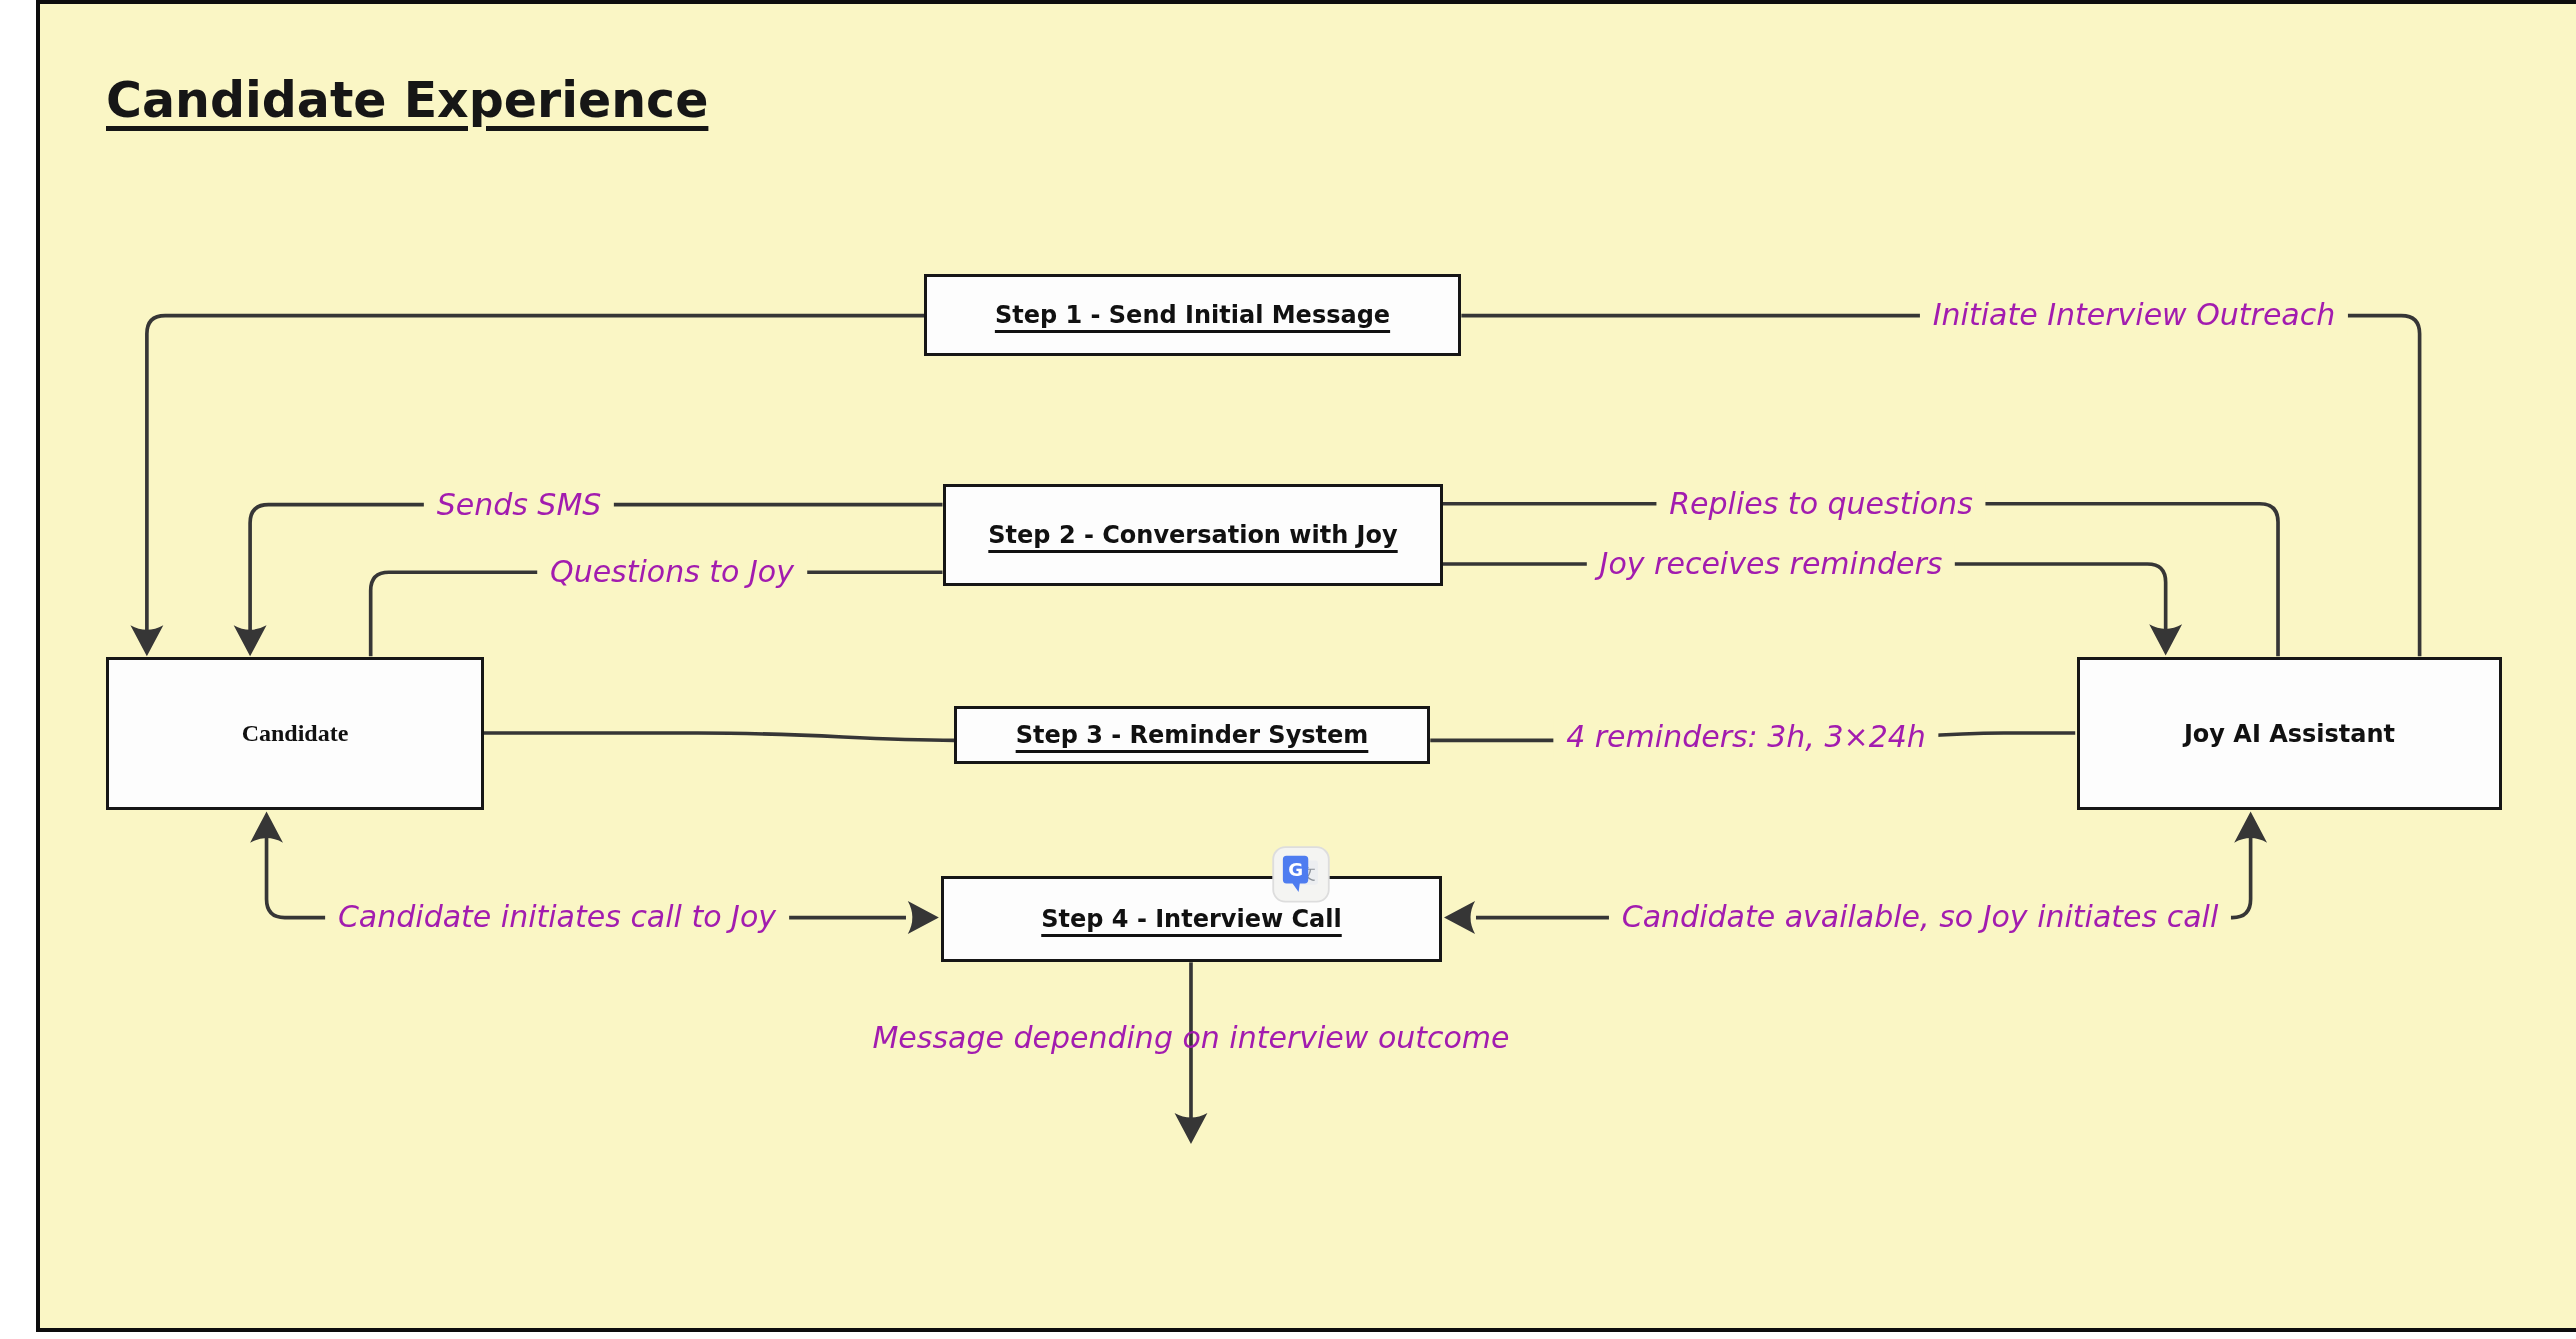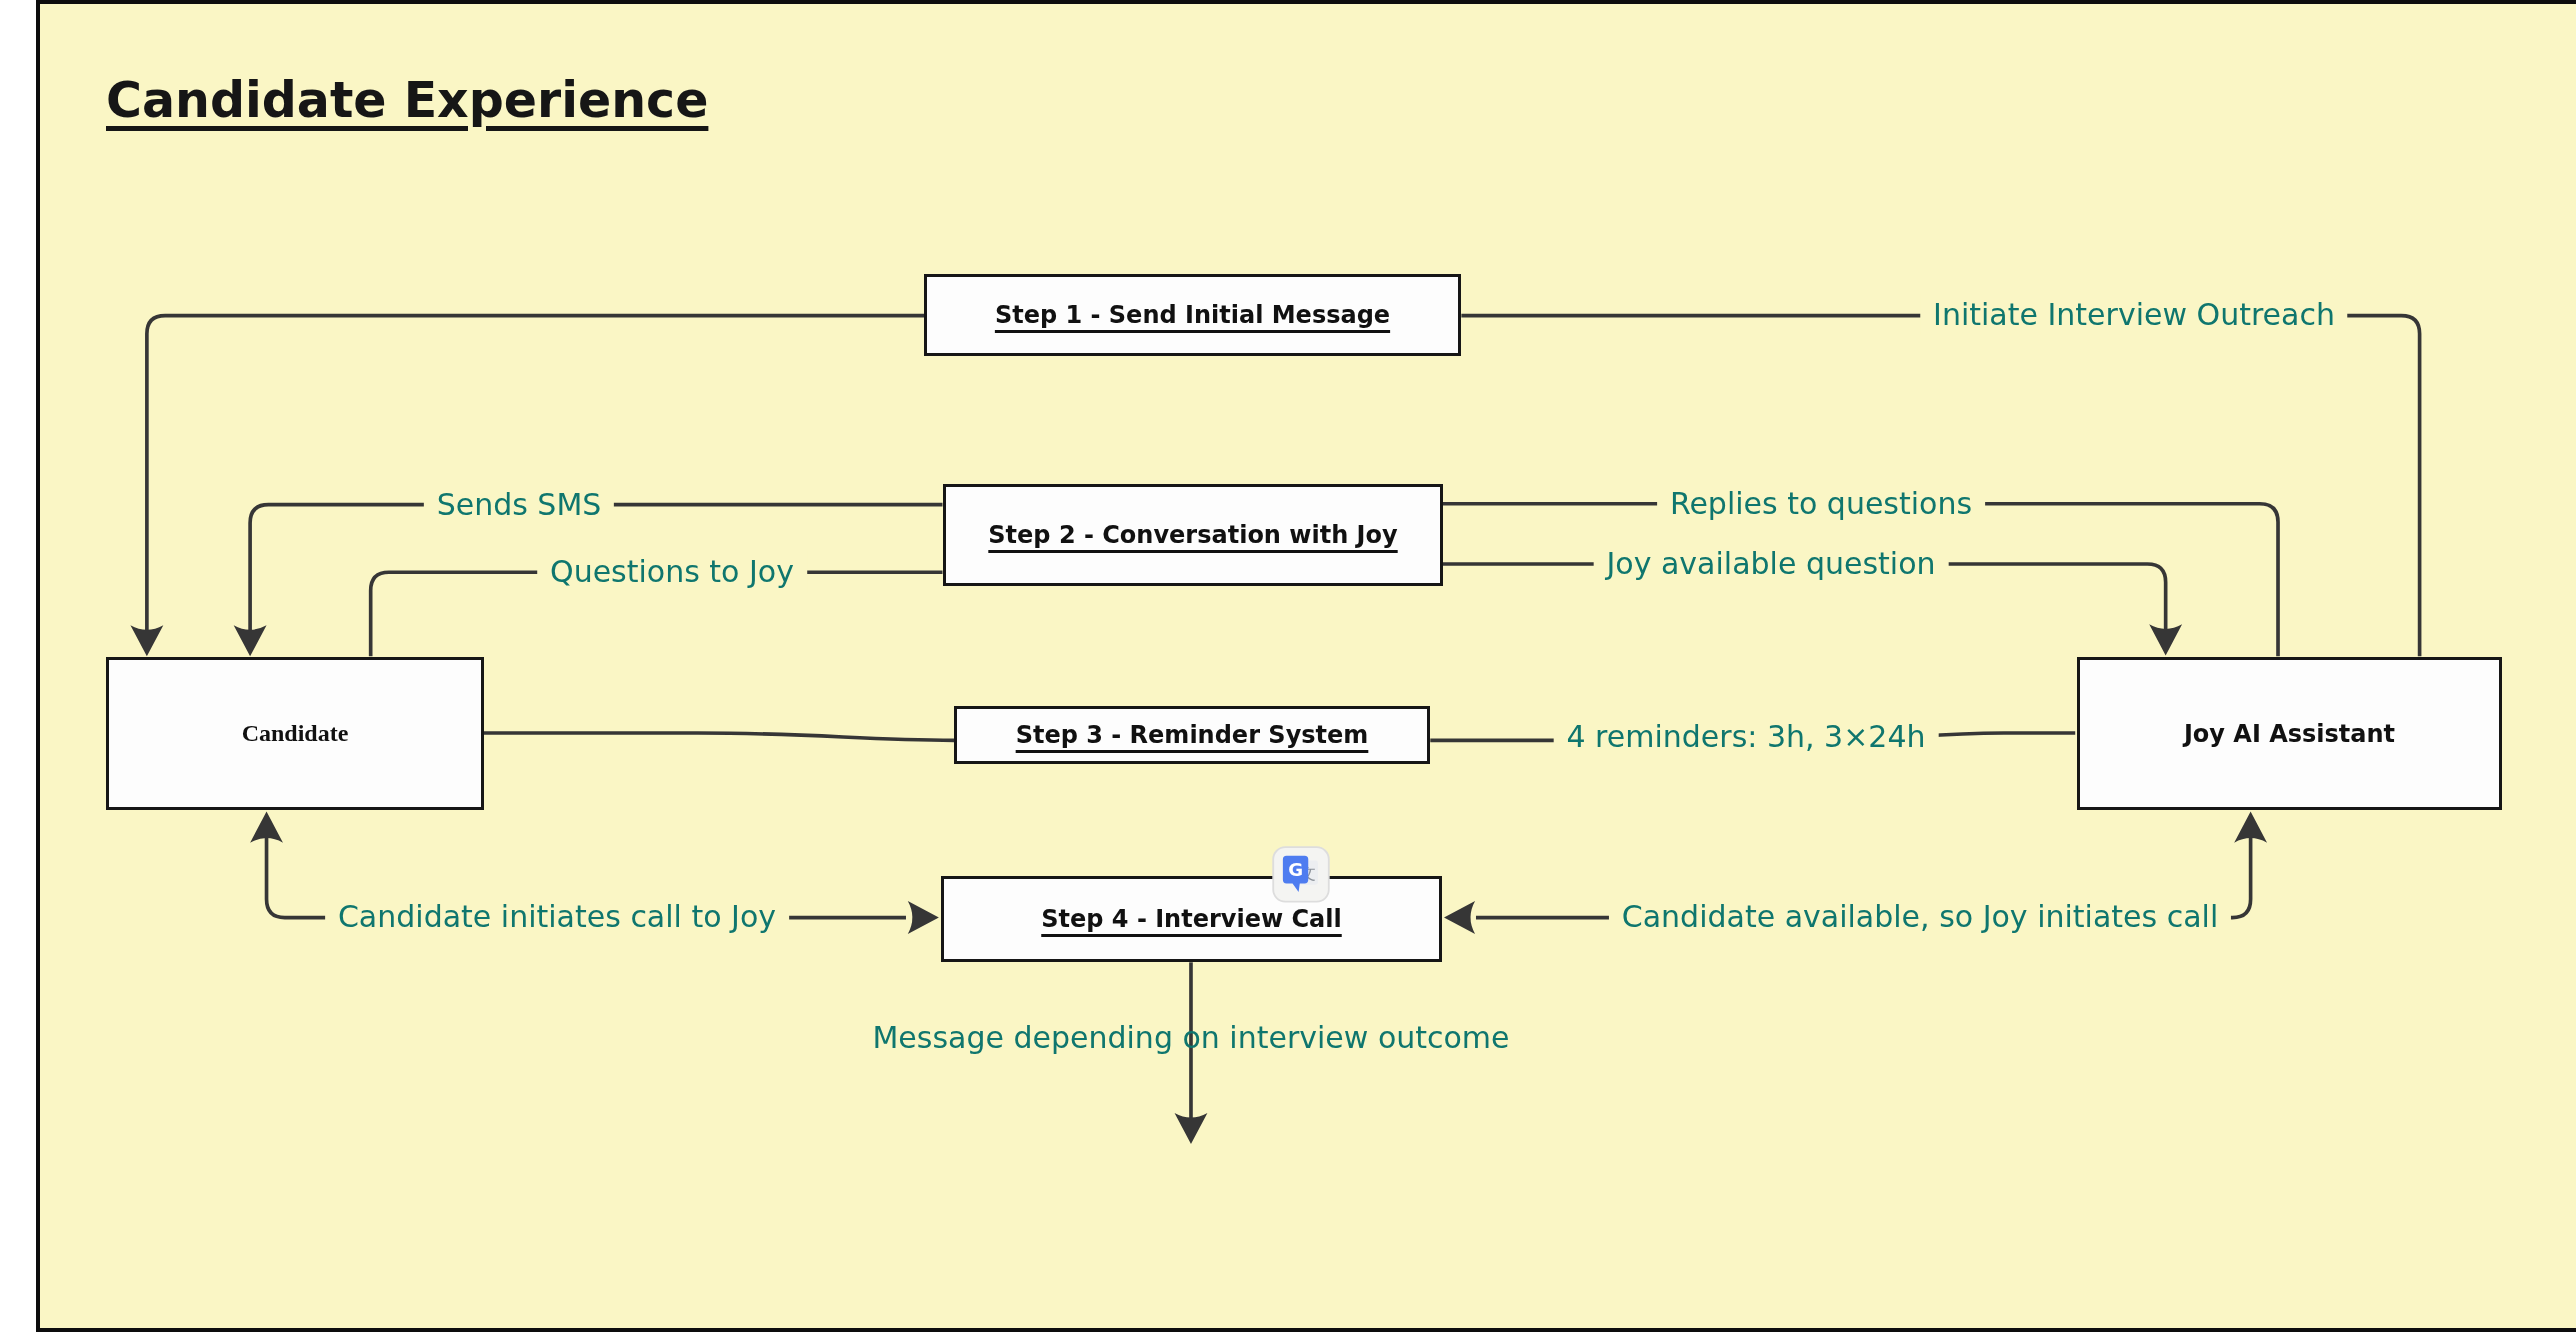--- a/index.html
+++ b/index.html
@@ -7,21 +7,21 @@
          font-family:"DejaVu Sans","Liberation Sans",sans-serif;margin-left:36px;}
   .diagram{position:absolute;left:0;top:0;width:2576px;height:1332px;
            background:#faf6c5;border:4.6px solid #0d0d0d;box-sizing:border-box;}
   .edges{position:absolute;left:0;top:0;width:2576px;height:1332px;z-index:1;}
   .title{position:absolute;left:66px;top:68px;z-index:4;font-size:49px;font-weight:bold;color:#161616;
          text-decoration:underline;text-decoration-thickness:4.6px;text-underline-offset:9px;letter-spacing:0px;}
   .node{position:absolute;z-index:3;background:#fdfdfd;border:3.7px solid #161616;box-sizing:border-box;
         display:flex;align-items:center;justify-content:center;color:#111;font-weight:bold;font-size:24px;white-space:nowrap;}
   .node.step .lbl{text-decoration:underline;text-decoration-thickness:2.7px;text-underline-offset:7.3px;}
   .elabel{position:absolute;z-index:2;transform:translate(-50%,-50%);background:#faf6c5;
-          color:#0f766e;font-size:30px;line-height:42px;padding:0 12.8px;white-space:nowrap;}
+          color:#a21caf;font-size:30px;line-height:42px;padding:0 12.8px;white-space:nowrap;font-style:italic;}
   .elabel.bare{background:transparent;padding:0;}
   .badge{position:absolute;z-index:5;}
 </style>
 </head>
 <body>
 
 <div class="stage">
   <div class="diagram">
 
     <svg class="edges" viewBox="0 0 2820 1458" fill="none" stroke="#363636" stroke-width="4">
@@ -57,21 +57,21 @@
       <path d="M 1260 1049 V 1222"></path>
       <path fill="#363636" stroke="none" d="M 1260 1248 L 1242 1214 Q 1260 1224 1278 1214 Z"></path>
     </svg>
 
     <div class="title">Candidate Experience</div>
 
     <div class="elabel" style="left:2094px;top:311px;">Initiate Interview Outreach</div>
     <div class="elabel" style="left:479px;top:501px;">Sends SMS</div>
     <div class="elabel" style="left:632px;top:568px;">Questions to Joy</div>
     <div class="elabel" style="left:1781px;top:500px;">Replies to questions</div>
-    <div class="elabel" style="left:1731px;top:560px;">Joy available question</div>
+    <div class="elabel" style="left:1731px;top:560px;">Joy receives reminders</div>
     <div class="elabel" style="left:1706px;top:733px;">4 reminders: 3h, 3×24h</div>
     <div class="elabel" style="left:517px;top:913px;">Candidate initiates call to Joy</div>
     <div class="elabel" style="left:1880px;top:913px;">Candidate available, so Joy initiates call</div>
     <div class="elabel bare" style="left:1151px;top:1034px;">Message depending on interview outcome</div>
 
     <div class="node step" style="left:884px;top:270px;width:537px;height:82px;">
         <span class="lbl">Step 1 - Send Initial Message</span>
       </div>
     <div class="node step" style="left:903px;top:480px;width:500px;height:102px;text-align:right;">
         <span class="lbl">Step 2 - Conversation with Joy</span>

